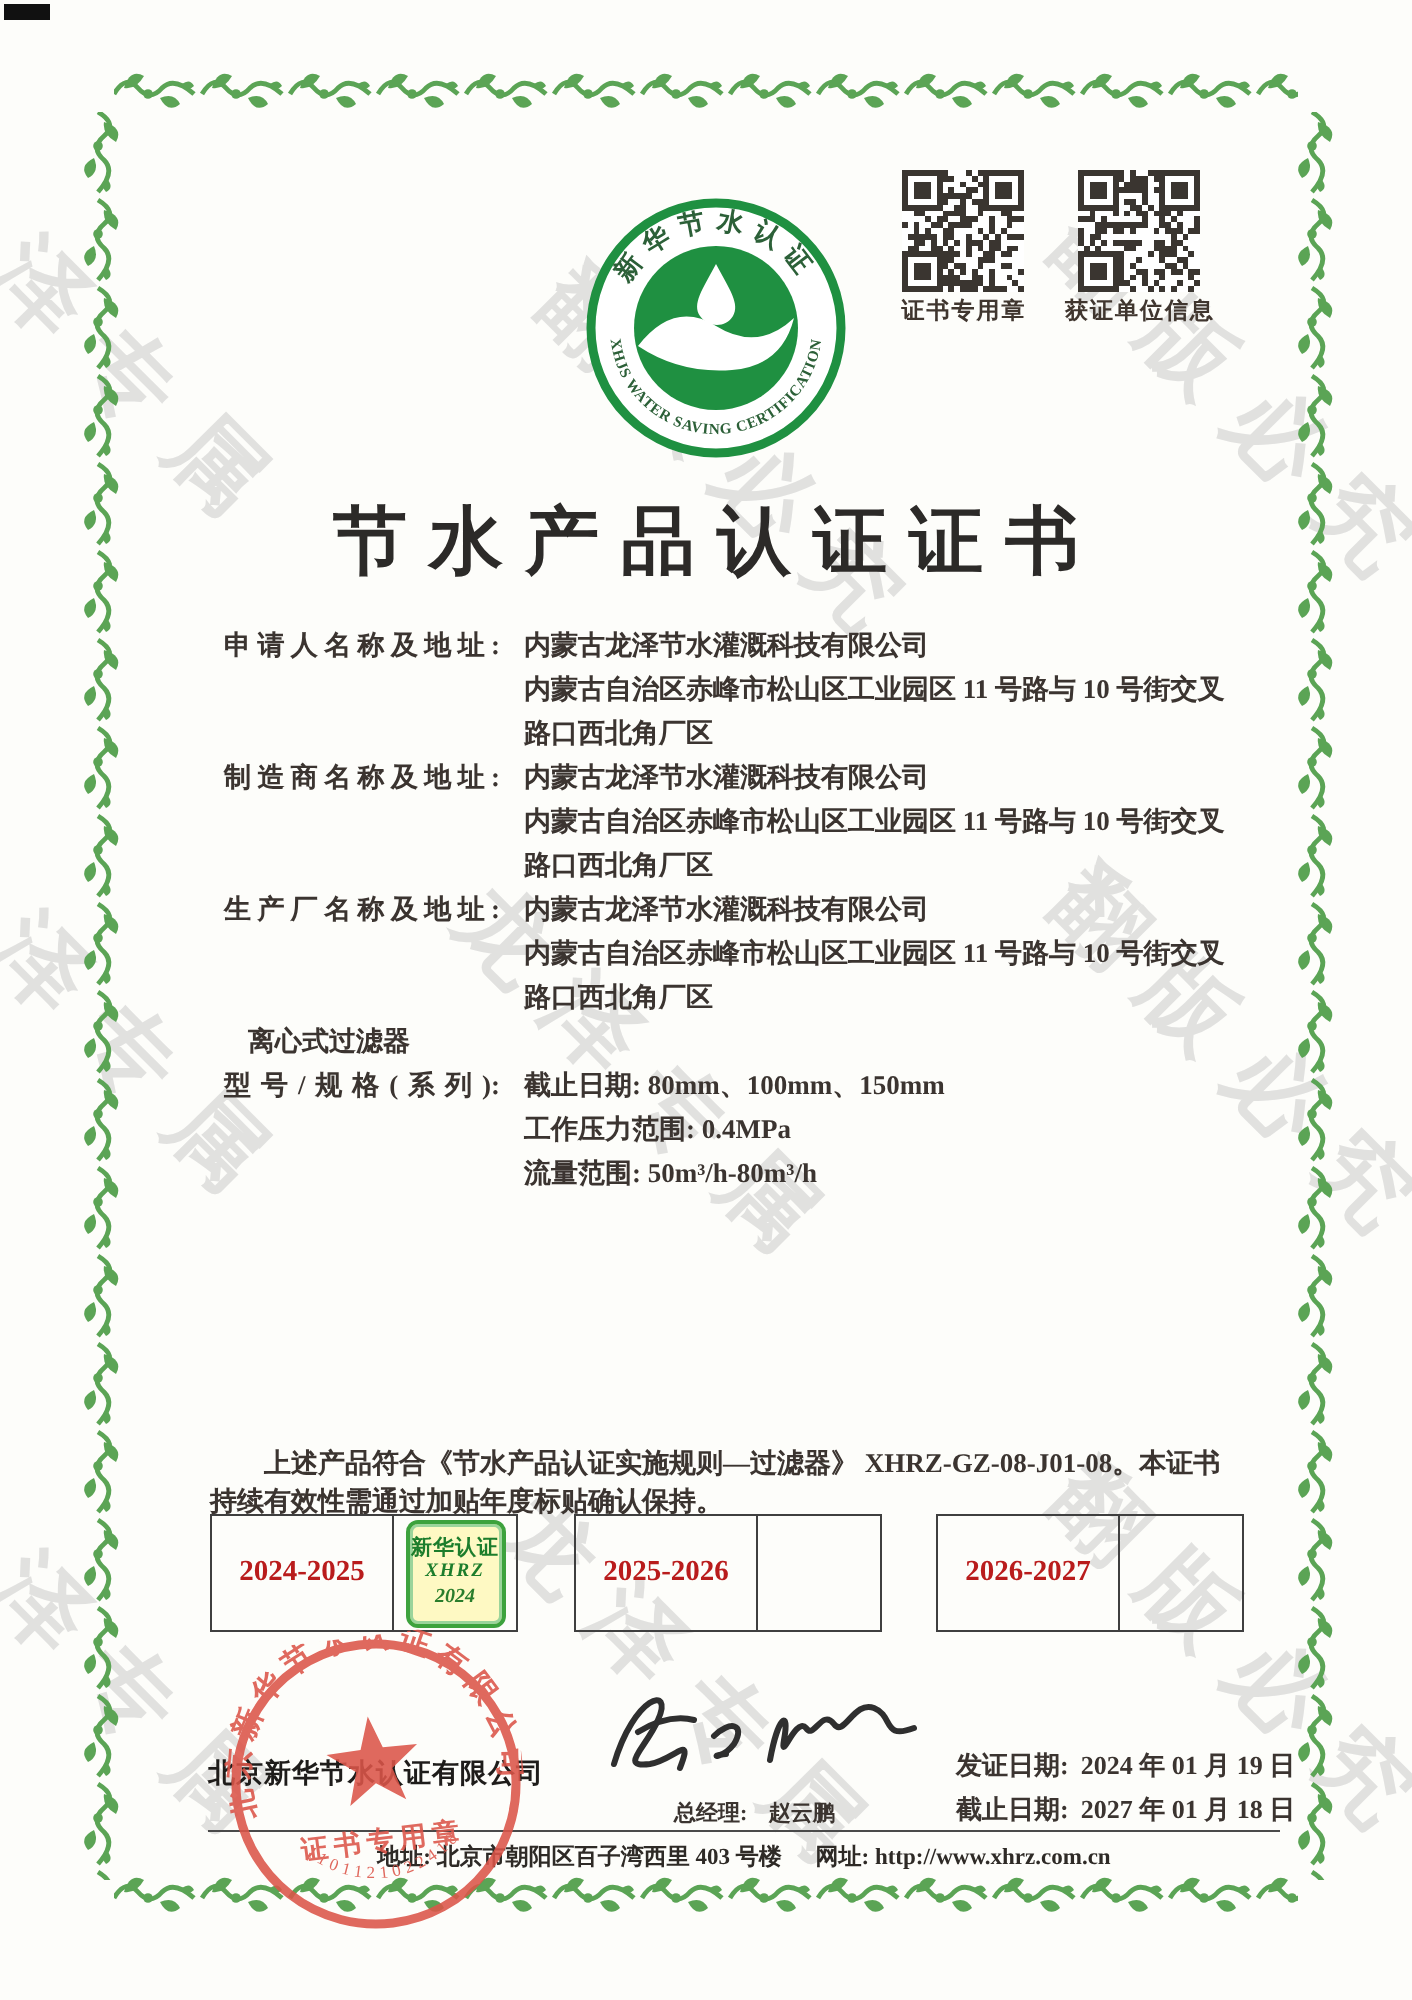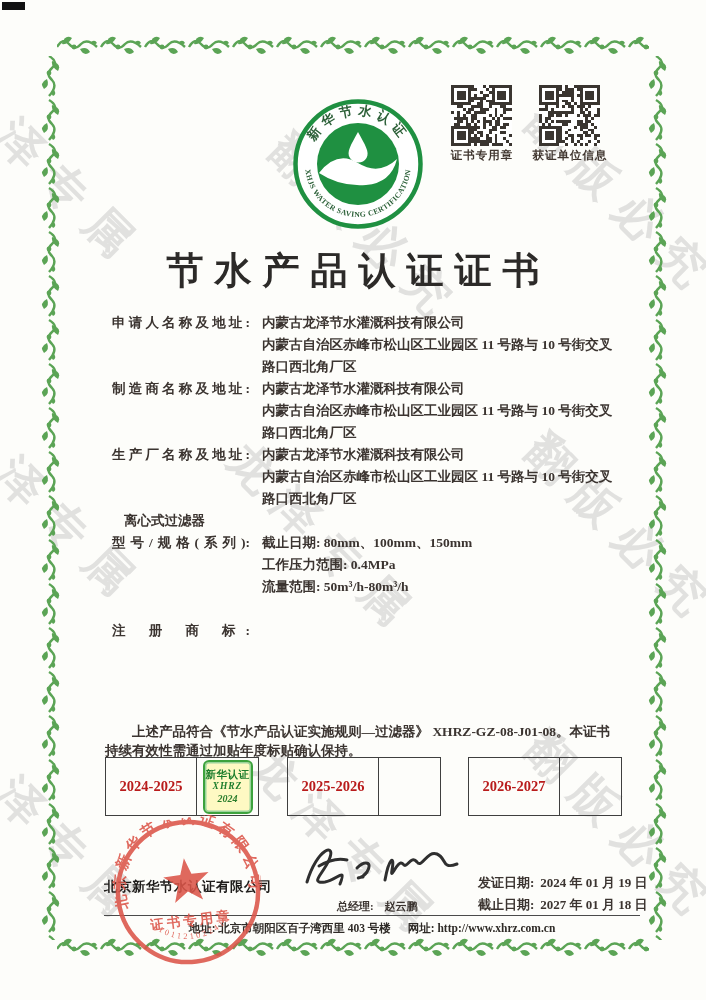--- a/index.html
+++ b/index.html
@@ -695,26 +695,20 @@
     <div class="frow">
       <div class="flabel">型号/规格(系列):</div>
       <div class="fvalue">
         <div>截止日期: 80mm、100mm、150mm</div>
         <div>工作压力范围: 0.4MPa</div>
         <div>流量范围: 50m³/h-80m³/h</div>
       </div>
     </div>
   </div>
 
-  <div class="trademark">
-    <div class="frow">
-      <div class="flabel">注 册 商 标:</div>
-      <div class="fvalue"></div>
-    </div>
-  </div>
 
 
   <div class="statement">上述产品符合《节水产品认证实施规则—过滤器》 XHRZ-GZ-08-J01-08。本证书持续有效性需通过加贴年度标贴确认保持。</div>
 
   <div class="ybox" style="left:105px">
     <div class="ycell">2024-2025</div>
     <div class="scell">
       <div class="sticker">
         <div class="s1">新华认证</div>
         <div class="s2">XHRZ</div>

